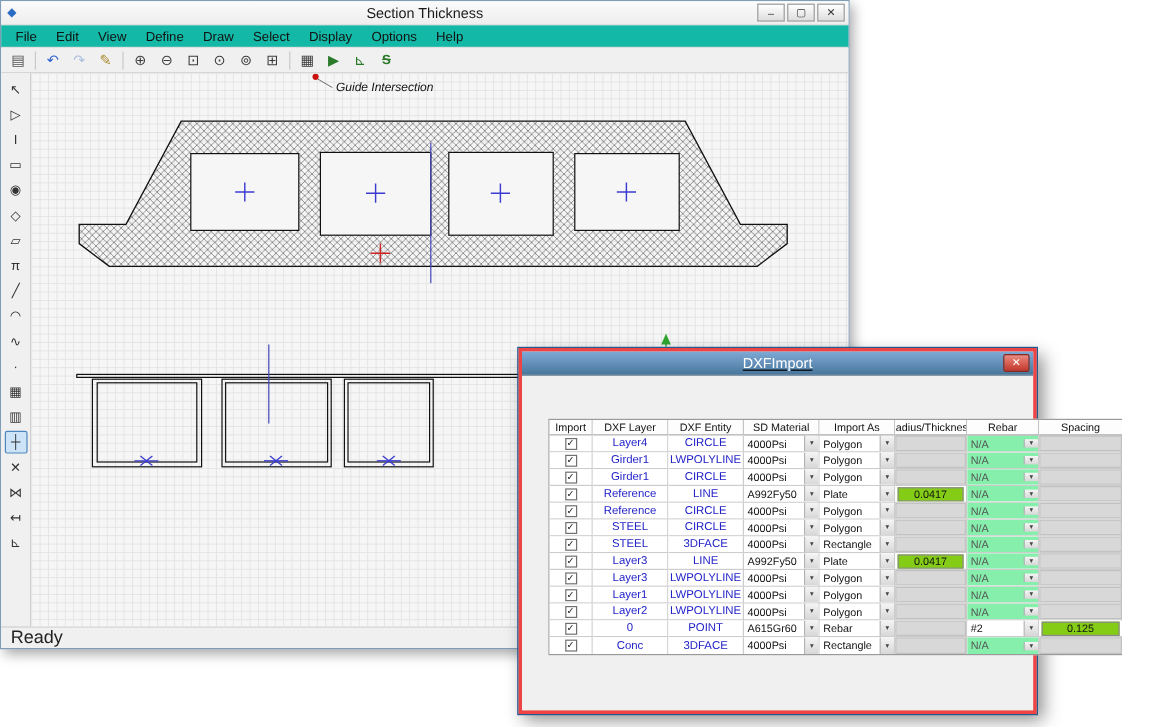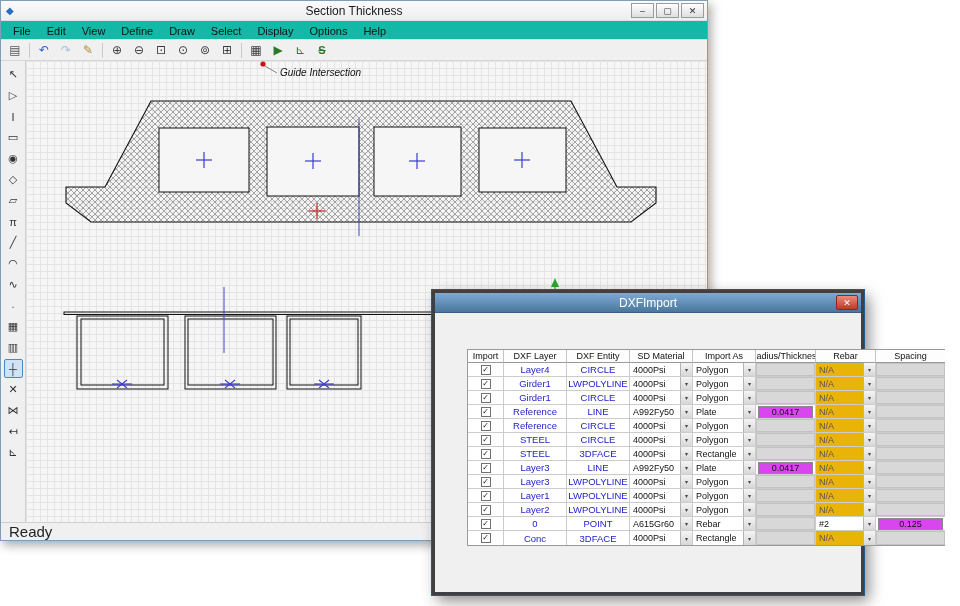--- a/index.html
+++ b/index.html
@@ -54,54 +54,54 @@
     font-style:italic;
   }
   .canvas svg { position:absolute; left:0; top:0; }
 
   .statusbar { height:18px; flex:0 0 18px; display:flex; align-items:center; padding-left:8px;
     background:#f0f0f0; border-top:1px solid #cfcfcf; font-size:15px; color:#222; }
 
   
   .dialog {
     position:absolute; left:432px; top:290px; width:432px; height:305px;
-    background:#f0f0f0; border:3px solid #404040; outline:1px solid #225a8f;
-    box-shadow:5px 6px 14px rgba(0,0,0,.45); z-index:10;
+    background:#f0f0f0; border:3px solid #ef4444; outline:1px solid #225a8f;
+    box-shadow:5px 6px 14px rgba(0,0,0,.45); z-index:10;text-decoration:underline;
   }
   .dlg-title { height:20px; display:flex; align-items:center; position:relative;
     background:linear-gradient(#7fa9d6,#49779c); border-bottom:1px solid #3a5f80; }
   .dlg-title-text { flex:1; text-align:center; color:#ffffff; font-size:12px; }
   .dlg-close { position:absolute; right:3px; top:2px; width:22px; height:15px; border-radius:2px;
     background:linear-gradient(#ec8a7e,#c1372a); border:1px solid #8d261c; color:#fff;
     display:flex; align-items:center; justify-content:center; font-size:9px; }
   .dlg-body { position:relative; height:calc(100% - 20px); }
 
-  .tbl { position:absolute; left:32px; top:36px; width:478px; background:#ffffff;
+  .tbl { position:absolute; left:22px; top:36px; width:478px; background:#ffffff;
     border:1px solid #9a9a9a; font-size:10px; }
   .thead, .tr { display:grid; grid-template-columns:36px 63px 63px 63px 63px 60px 60px 69px; }
   .th { height:13px; display:flex; align-items:center; justify-content:center;
     border-right:1px solid #c4c4c4; border-bottom:1px solid #9a9a9a;
     font-size:9px; color:#111; white-space:nowrap; overflow:hidden; background:#fdfdfd; }
   .th:last-child { border-right:none; }
   .td { height:14px; display:flex; align-items:center; justify-content:center;
     border-right:1px solid #cccccc; border-bottom:1px solid #cccccc; overflow:hidden; background:#fff; padding:0; }
   .td:last-child { border-right:none; }
   .tr:last-child .td { border-bottom:none; }
   .blue { color:#2222c8; font-size:9.5px; }
   .checkbox { width:10px; height:10px; border:1px solid #707070; background:#fff;
     display:flex; align-items:center; justify-content:center; font-size:8px; color:#1a1a1a; line-height:8px; }
   .combo { width:100%; height:100%; display:flex; align-items:stretch; background:#fff; }
   .combo .val { flex:1; display:flex; align-items:center; padding-left:3px; font-size:9px; color:#111;
     white-space:nowrap; overflow:hidden; }
   .combo .cbtn { width:12px; flex:0 0 12px; display:flex; align-items:center; justify-content:center;
     font-size:6px; color:#444; background:linear-gradient(#f5f5f5,#d7d7d7); border-left:1px solid #b3b3b3; }
-  .combo.disabled { background:#eab308; }
+  .combo.disabled { background:#86efac;align-items:center; }
   .combo.disabled .val { color:#555; }
   .gray-fill { width:100%; height:100%; background:#d8d8d8; border:1px solid #c2c2c2; }
-  .valbox { width:calc(100% - 4px); height:12px; margin:0 2px; background:#d946ef; border:1px solid #8a8a8a;
+  .valbox { width:calc(100% - 4px); height:12px; margin:0 2px; background:#84cc16; border:1px solid #8a8a8a;
     display:flex; align-items:center; justify-content:center; font-size:9px; color:#111; }
 
   .dlg-buttons { position:absolute; left:0; right:0; bottom:11px; display:flex; justify-content:center; gap:24px; }
   .dlg-btn { width:52px; height:17px; display:flex; align-items:center; justify-content:center;
     font-size:10.5px; color:#111; border:1px solid #707070; border-radius:2px;
     background:linear-gradient(#fdfdfd,#d9d9d9); }
 </style>
 </head>
 <body>
 

